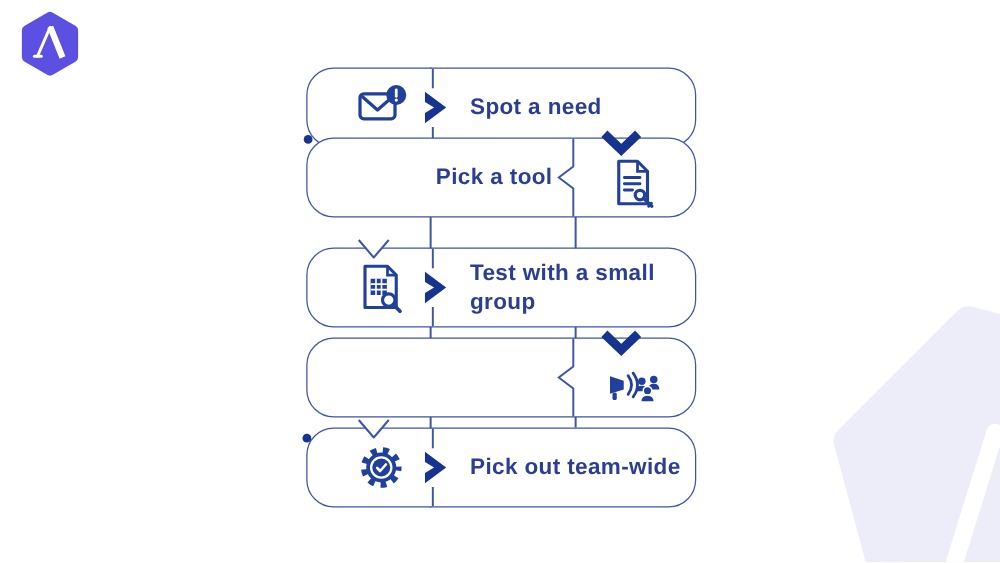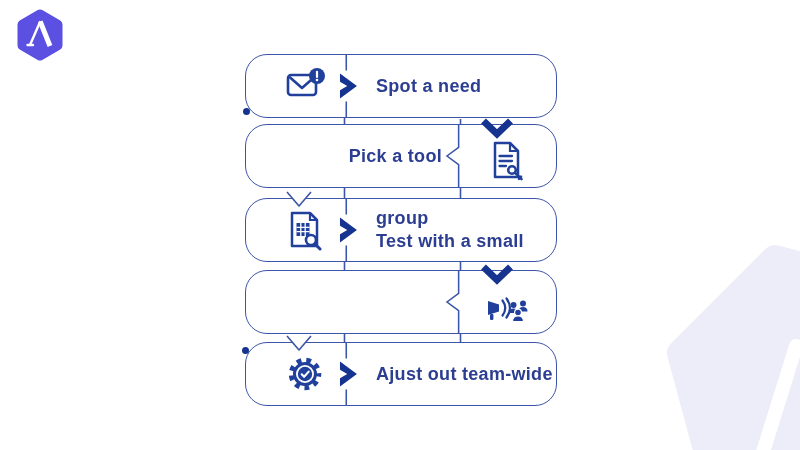--- a/index.html
+++ b/index.html
@@ -69,21 +69,21 @@
       <path d="M5.5,12 L18,23 L30.5,12" fill="none" stroke="#21409c" stroke-width="2.6" stroke-linejoin="round"></path>
       <circle cx="33" cy="11" r="8" fill="#21409c"></circle>
       <path d="M33,6.8 V12" stroke="#fff" stroke-width="2.2" stroke-linecap="round"></path>
       <circle cx="33" cy="15" r="1.3" fill="#fff"></circle>
     </svg>
     <div class="label left-text">
       <span>Spot a need</span>
     </div>
   </div>
 
-  <div class="box" style="top:124px">
+  <div class="box" style="top:110px">
     <svg class="box-svg" viewBox="0 0 312 64">
       <path d="M215.5,0 V23 L203.5,32 L215.5,41 V64" stroke="#3d55a6" stroke-width="1.6" fill="none"></path>
     </svg>
     <svg class="varrow" viewBox="0 0 34 21">
       <path d="M3.5,2 L17,15 L30.5,2" fill="none" stroke="#16338f" stroke-width="7"></path>
     </svg>
     <svg class="icon right-side" viewBox="0 0 42 42">
       <path d="M9,4 H24 L32,12 V38 H9 Z" fill="none" stroke="#21409c" stroke-width="2.5" stroke-linejoin="round"></path>
       <path d="M24,4 V12 H32" fill="none" stroke="#21409c" stroke-width="2.2"></path>
       <path d="M13.5,17 H26 M13.5,22 H26 M13.5,27 H20" stroke="#21409c" stroke-width="2.3" stroke-linecap="round"></path>
@@ -105,22 +105,22 @@
     </svg>
     <svg class="icon left-side" viewBox="0 0 42 42">
       <path d="M8,4 H26 L33,11 V37 H8 Z" fill="none" stroke="#21409c" stroke-width="2.5" stroke-linejoin="round"></path>
       <path d="M26,4 V11 H33" fill="none" stroke="#21409c" stroke-width="2.2"></path>
       <rect x="12.5" y="14" width="13" height="13" fill="#21409c"></rect>
       <path d="M12.5,18.3 H25.5 M12.5,22.7 H25.5 M16.8,14 V27 M21.2,14 V27" stroke="#fff" stroke-width="1.3"></path>
       <circle cx="27" cy="31" r="5" fill="#fff" stroke="#21409c" stroke-width="2.6"></circle>
       <path d="M30.8,34.8 L36,40" stroke="#21409c" stroke-width="3" stroke-linecap="round"></path>
     </svg>
     <div class="label left-text">
+      <span>Test with a small</span>
       <span>group</span>
-      <span>Test with a small</span>
     </div>
   </div>
 
   <div class="box" style="top:270px">
     <svg class="box-svg" viewBox="0 0 312 64">
       <path d="M215.5,0 V23 L203.5,32 L215.5,41 V64" stroke="#3d55a6" stroke-width="1.6" fill="none"></path>
     </svg>
     <svg class="varrow" viewBox="0 0 34 21">
       <path d="M3.5,2 L17,15 L30.5,2" fill="none" stroke="#16338f" stroke-width="7"></path>
     </svg>
@@ -148,20 +148,20 @@
     <svg class="tail" viewBox="0 0 26 16">
       <path d="M1,0 L13,14 L25,0" fill="#ffffff" stroke="#3d55a6" stroke-width="1.6" stroke-linejoin="round"></path>
     </svg>
     <svg class="icon left-side" viewBox="0 0 42 42">
       <circle cx="21" cy="21" r="13.5" fill="none" stroke="#21409c" stroke-width="5.5" stroke-dasharray="4.6 4.9" stroke-dashoffset="2"></circle>
       <circle cx="21" cy="21" r="10.5" fill="none" stroke="#21409c" stroke-width="3"></circle>
       <circle cx="21" cy="21" r="7.2" fill="#21409c"></circle>
       <path d="M17.7,21.3 l2.4,2.5 l4.6,-5.2" fill="none" stroke="#fff" stroke-width="2.1" stroke-linecap="round" stroke-linejoin="round"></path>
     </svg>
     <div class="label left-text">
-      <span>Ajust out team-wide</span>
+      <span>Pick out team-wide</span>
     </div>
   </div>
 
   <div class="dot start"></div>
   <div class="dot end"></div>
 
 </div>
 
 </body></html>

